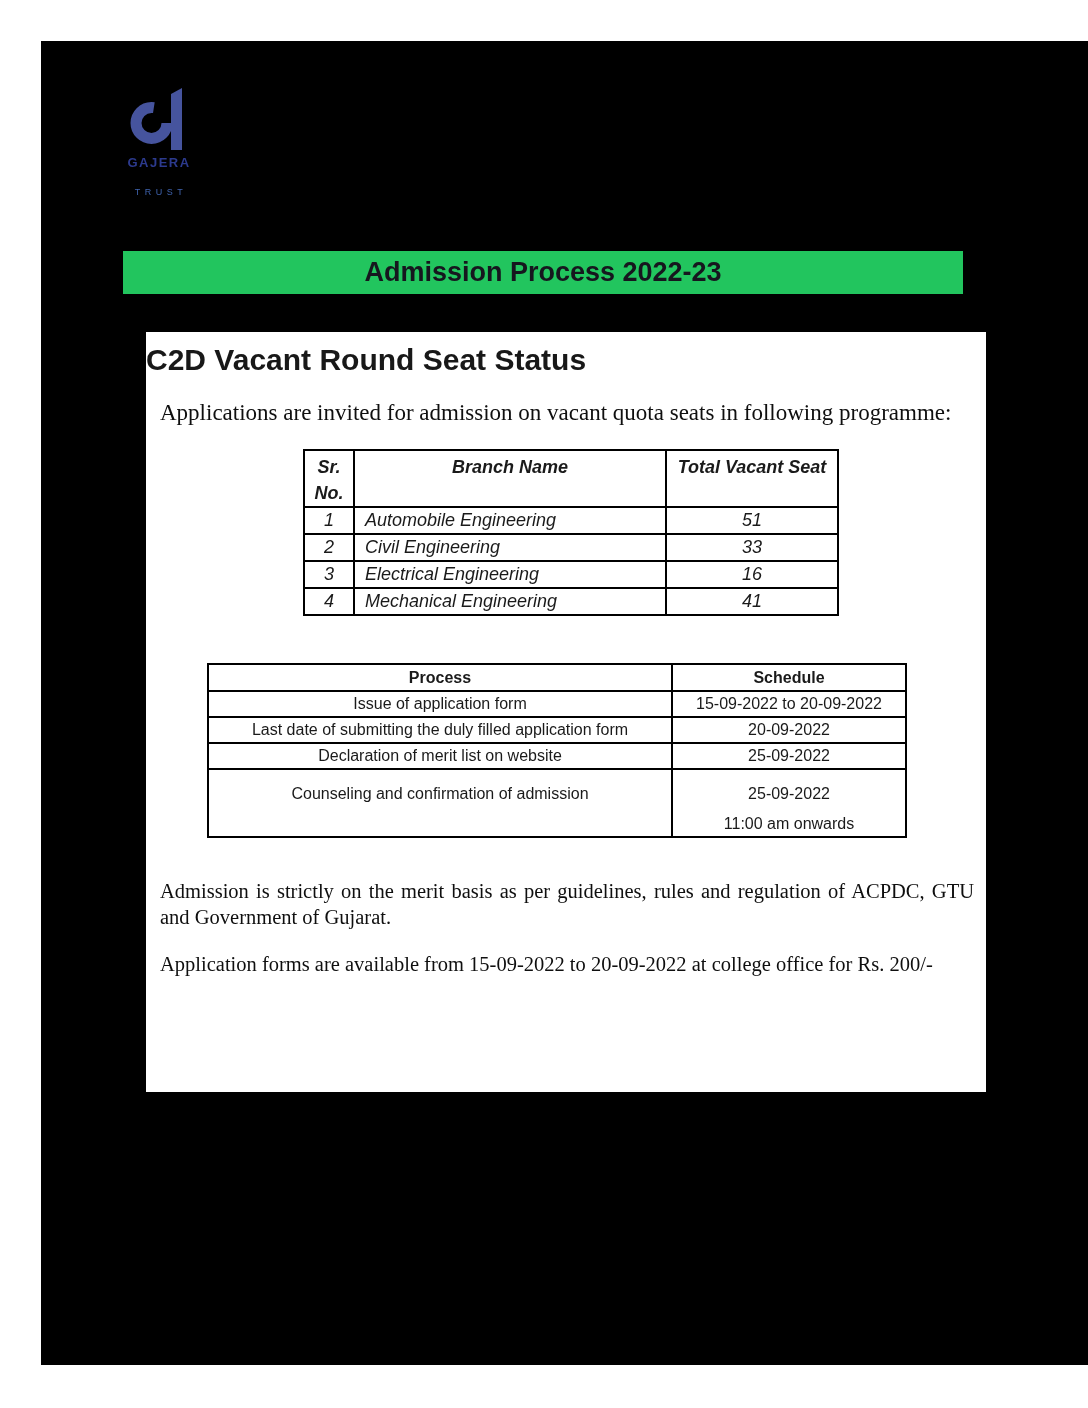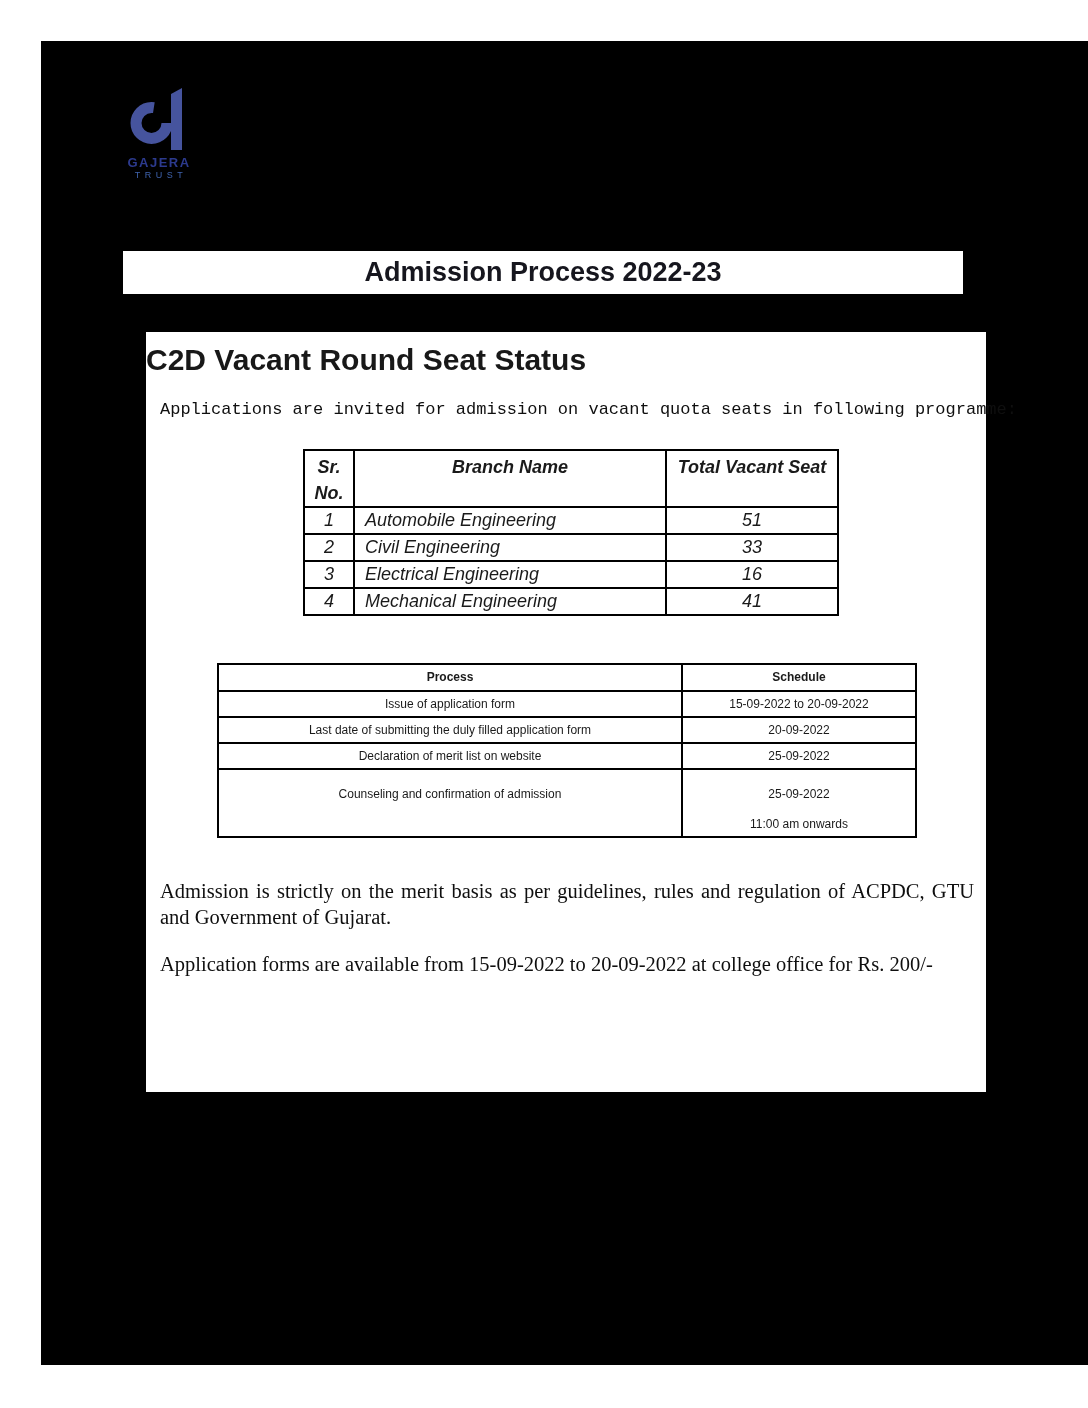--- a/index.html
+++ b/index.html
@@ -8,54 +8,54 @@
 
   .black-canvas {
     position:absolute; left:41px; top:41px; width:1055px; height:1324px;
     background:#000000;
   }
 
   
   .logo { position:absolute; left:84px; top:46px; width:68px; text-align:center; }
   .logo svg { display:block; margin:0 auto; }
   .logo-name { font-size:13px; font-weight:bold; letter-spacing:1.5px; color:#2c3a8e; margin-top:2px; }
-  .logo-sub  { font-size:9px;  letter-spacing:4.5px; color:#3f63ae; margin-top:0; padding-left:4px; }
+  .logo-sub  { font-size:9px;  letter-spacing:4.5px; color:#3f63ae; margin-top:17px; padding-left:4px; }
 
   
   .banner {
     position:absolute; left:82px; top:210px; width:840px; height:43px;
-    background:#ffffff; display:flex; align-items:center; justify-content:center;
+    background:#22c55e; display:flex; align-items:center; justify-content:center;
   }
   .banner-title { font-size:27px; font-weight:bold; color:#16161e; }
 
   
   .sheet {
     position:absolute; left:105px; top:291px; width:840px; height:760px;
     background:#ffffff;
   }
   .sheet-heading {
     position:absolute; top:11px; left:0; width:100%;
     text-align:left; font-size:30px; font-weight:bold; color:#181818;
   }
   .intro {
     position:absolute; top:68px; left:14px; width:816px;
-    font-family:Liberation Mono, monospace; font-size:17px; color:#0f0f0f;
+    font-family:Liberation Serif, serif; font-size:23px; color:#0f0f0f;
     white-space:nowrap;
   }
 
   
   table { border-collapse:collapse; table-layout:fixed; background:#ffffff; }
   th, td { border:2px solid #000; padding:0; color:#1a1a1a; }
 
   .t1 { position:absolute; left:157px; top:117px; width:534px; font-size:18px;font-style:italic; }
   .t1 th { vertical-align:top; padding-top:3px; line-height:26px; height:56px; text-align:center; }
   .t1 td { height:27px; line-height:25px; text-align:center; }
   .t1 td.branch { text-align:left; padding-left:10px; }
 
-  .t2 { position:absolute; left:71px; top:331px; width:698px; font-size:12px; }
+  .t2 { position:absolute; left:61px; top:331px; width:698px; font-size:16px; }
   .t2 th { height:27px; line-height:25px; text-align:center; }
   .t2 td { height:26px; line-height:24px; text-align:center; }
   .t2 tr.tall td { height:56px; vertical-align:top; padding-top:12px; }
   .sch-time { margin-top:6px; }
 
   
   .para1 {
     position:absolute; top:546px; left:14px; width:814px;
     font-family:"Liberation Serif", serif; font-size:20.5px; line-height:26px;
     color:#0f0f0f; text-align:justify;

